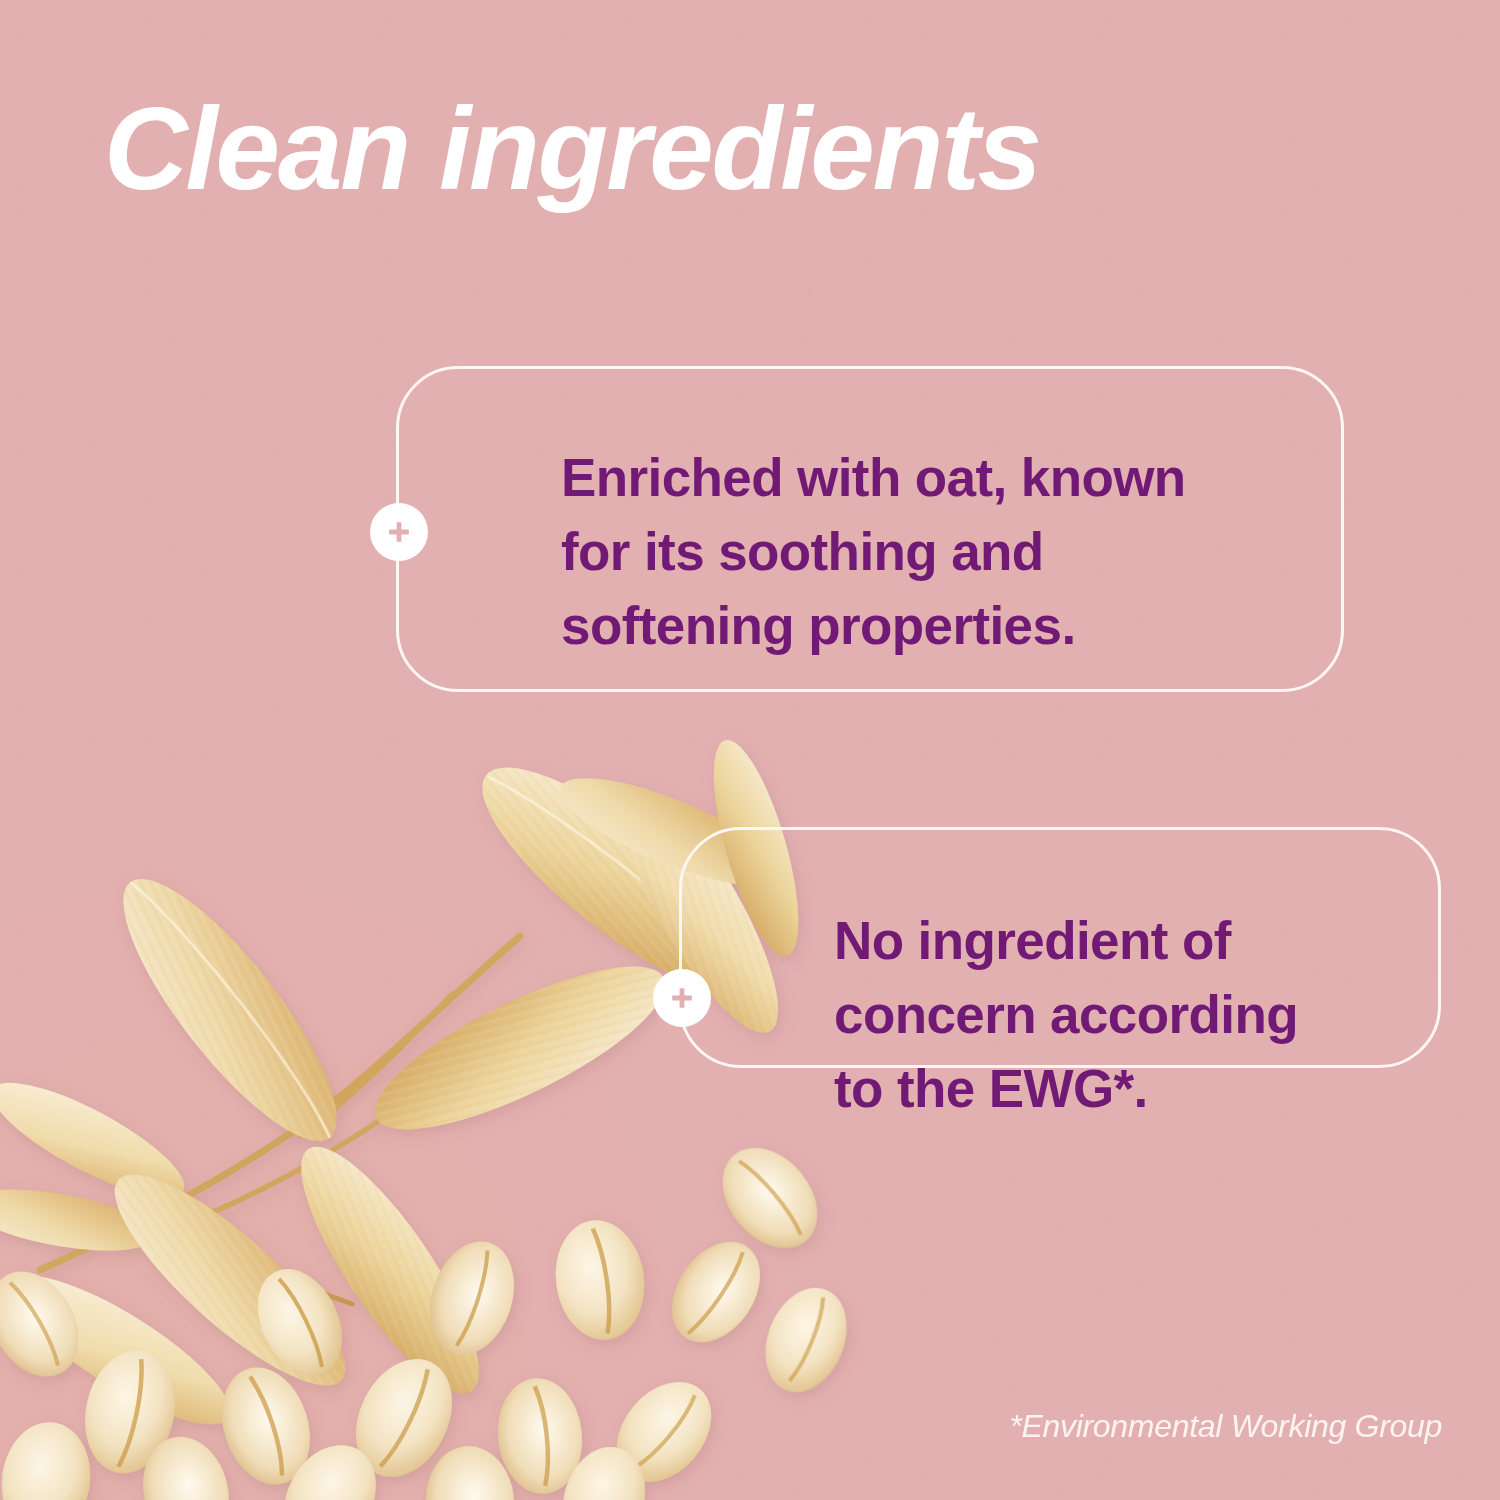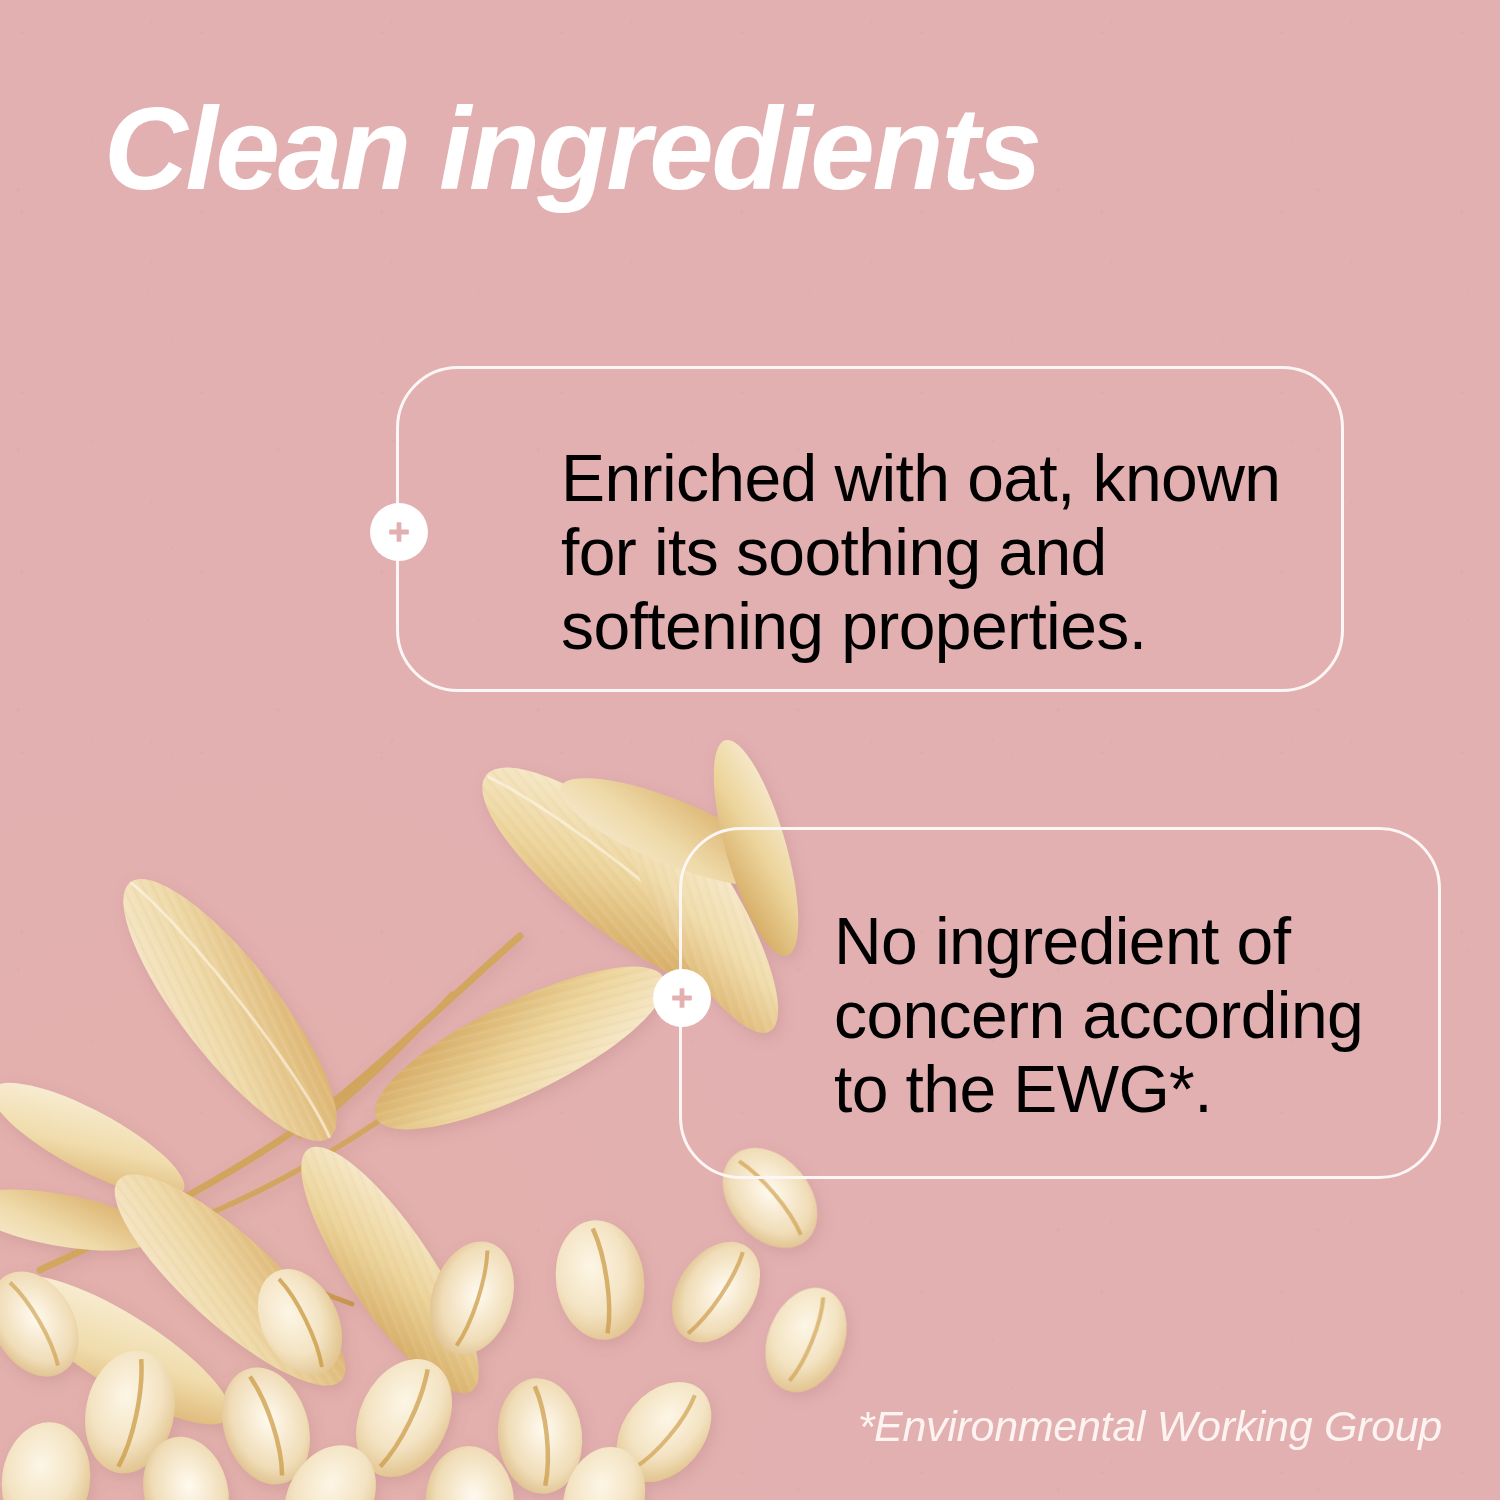--- a/index.html
+++ b/index.html
@@ -75,29 +75,29 @@
     left: 396px;
     top: 366px;
     width: 948px;
     height: 326px;
   }
 
   .card--two {
     left: 679px;
     top: 827px;
     width: 762px;
-    height: 352px;
+    height: 241px;
   }
 
   .card-text {
     position: absolute;
-    color: #000000;
-    font-size: 66px;
+    color: #701a75;
+    font-size: 53px;
     line-height: 74px;
-    font-weight: 400;
+    font-weight: 700;
     letter-spacing: -0.6px;
     white-space: pre-line;
   }
 
   .card--one .card-text {
     left: 162px;
     top: 72px;
     width: 740px;
   }
 
@@ -123,21 +123,21 @@
   .card--two .plus-badge { left: -29px; top: 139px; }
 
   .plus-badge svg { display: block; }
 
   
   .footnote {
     position: absolute;
     right: 58px;
     top: 1404px;
     color: #fdf4f1;
-    font-size: 43px;
+    font-size: 32px;
     line-height: 44px;
     font-style: italic;
     font-weight: 400;
     letter-spacing: -0.3px;
     white-space: nowrap;
   }
 
   
   .oat-photo {
     position: absolute;

